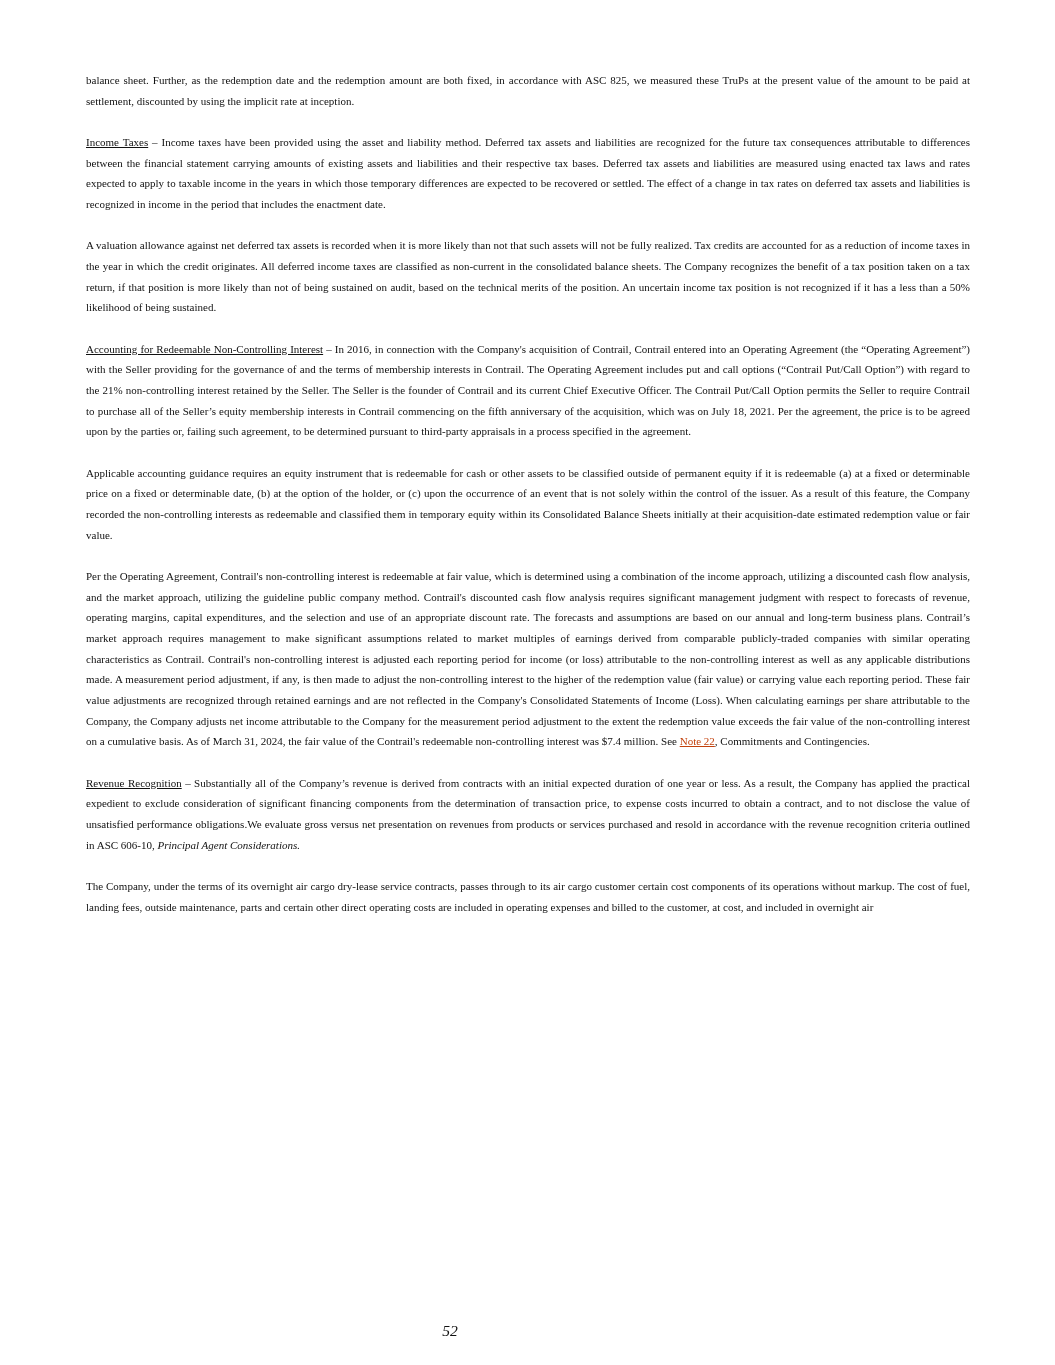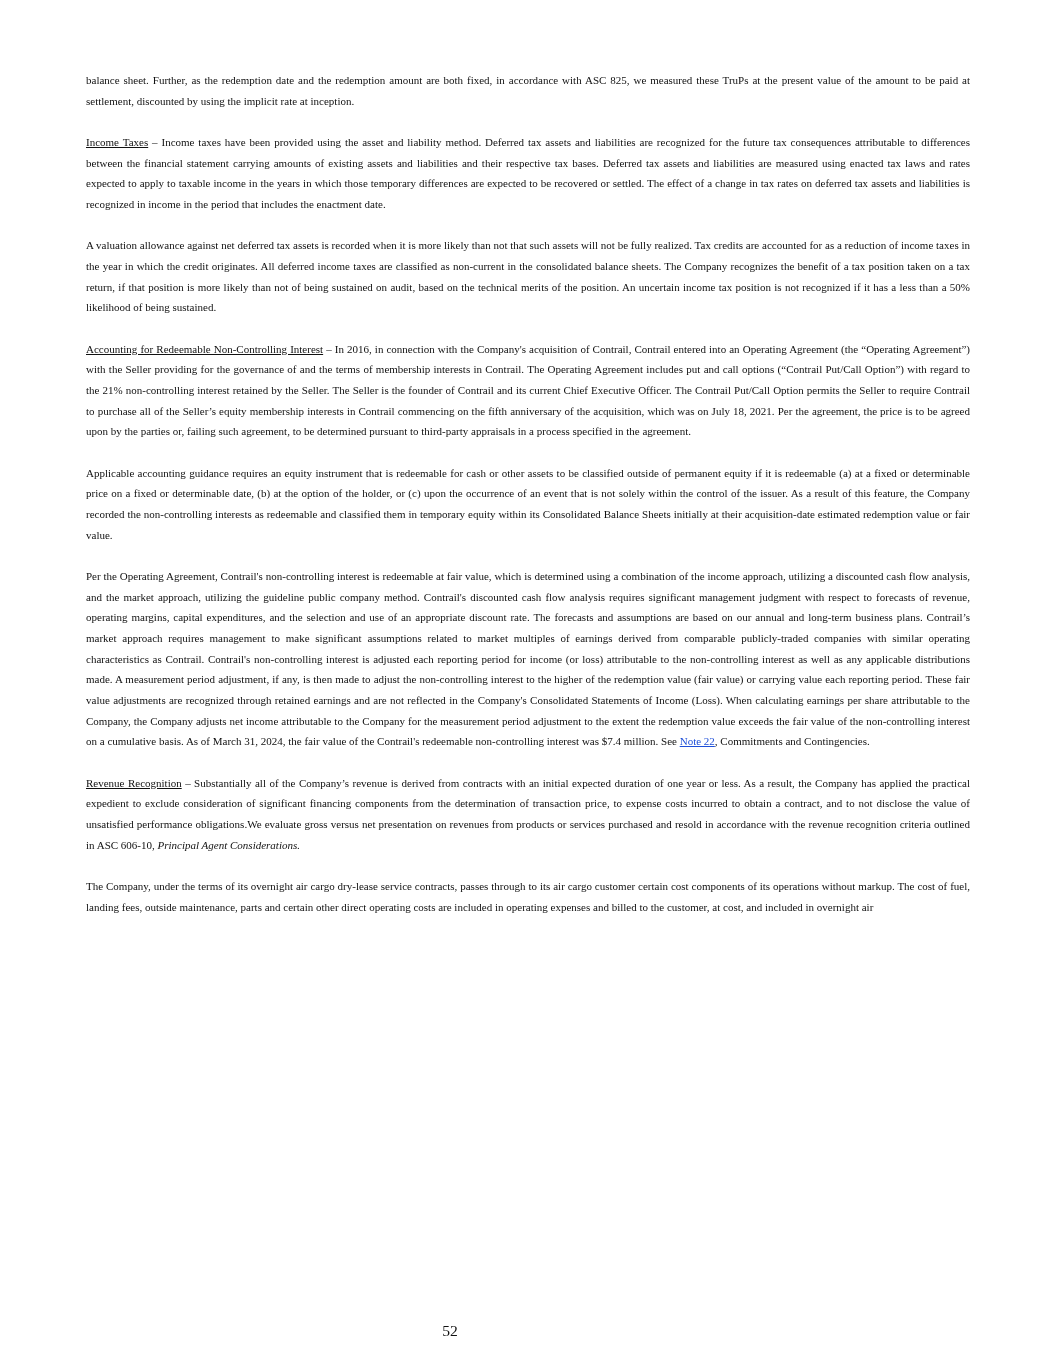--- a/index.html
+++ b/index.html
@@ -5,24 +5,24 @@
   html, body { margin: 0; padding: 0; background: #ffffff; }
   body { width: 1055px; height: 1365px; position: relative; overflow: hidden; }
   .page {
     position: absolute; left: 86px; top: 70px; width: 884px;
     font-family: "Liberation Serif", serif;
     font-size: 11px; line-height: 20.7px; color: #111;
     text-align: justify;
   }
   .page p { margin: 0 0 20.5px 0; }
   .u { text-decoration: underline; }
-  a.link { color: #1d4ed8; text-decoration: underline; }
+  a.link { color: #c2410c; text-decoration: underline; }
   .page-num {
     position: absolute; left: 0; width: 900px; top: 1322px; text-align: center;
-    font-family: "Liberation Serif", serif; font-size: 15.6px; color: #111;
+    font-family: "Liberation Serif", serif; font-size: 15.6px; color: #111; font-style: italic;
   }
 </style>
 </head>
 <body>
 
 <div class="page">
   <p>balance sheet. Further, as the redemption date and the redemption amount are both fixed, in accordance with ASC 825, we measured these TruPs at the present value of the amount to be paid at settlement, discounted by using the implicit rate at inception.</p>
 
   <p><span class="u">Income Taxes</span><span> – Income taxes have been provided using the asset and liability method. Deferred tax assets and liabilities are recognized for the future tax consequences attributable to differences between the financial statement carrying amounts of existing assets and liabilities and their respective tax bases. Deferred tax assets and liabilities are measured using enacted tax laws and rates expected to apply to taxable income in the years in which those temporary differences are expected to be recovered or settled. The effect of a change in tax rates on deferred tax assets and liabilities is recognized in income in the period that includes the enactment date.</span></p>
 

